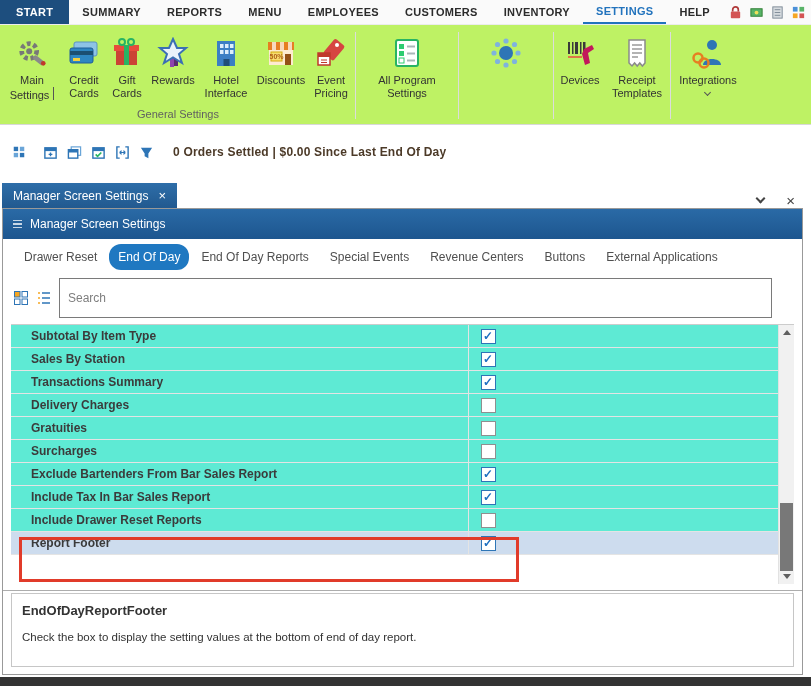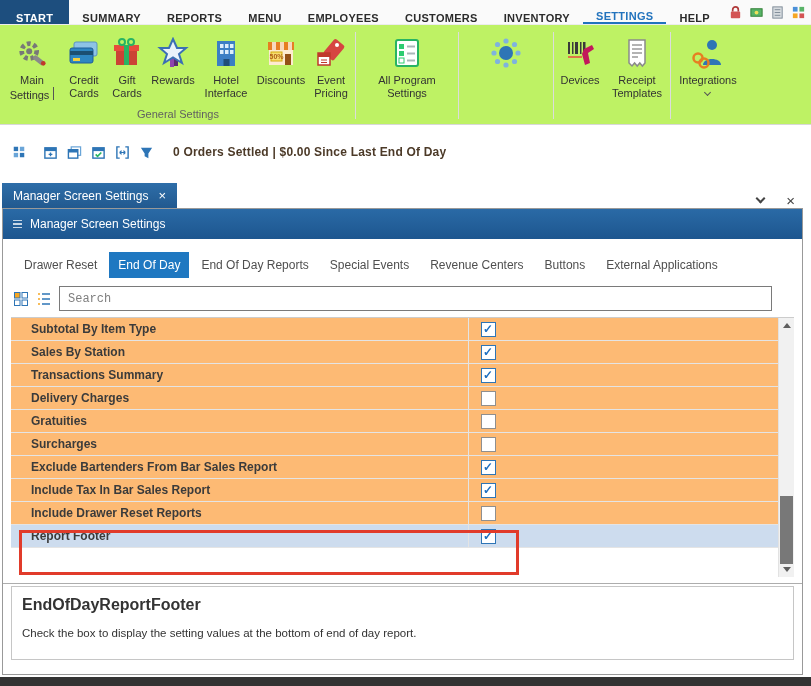--- a/index.html
+++ b/index.html
@@ -5,21 +5,21 @@
   * { margin:0; padding:0; box-sizing:border-box; }
   html,body { overflow:hidden; }
   body {
     width:811px; height:686px; background:#fff; position:relative;
     font-family:"Liberation Sans", sans-serif; color:#333;
   }
 
   
   .menubar { display:flex; align-items:stretch; height:25px; background:#fafafa;
              border-bottom:1px solid #ececec; font-size:11px; font-weight:bold; color:#2b2b2b; }
-  .menu-item { display:flex; align-items:flex-end; padding:0 13px; letter-spacing:.3px; cursor:default; }
+  .menu-item { display:flex; align-items:center; padding:0 13px; letter-spacing:.3px; cursor:default; }
   .menu-item.start { background:#1d4e7e; color:#fff; padding:0 16px; }
   .menu-item.settings { color:#2273bd; border-bottom:2px solid #2273bd; }
   .menubar-icons { margin-left:auto; display:flex; align-items:center; gap:6px; padding-right:5px; }
   .menubar-icons svg { display:block; }
 
   
   .ribbon { height:100px; background:#bef264; border-bottom:1px solid #d8d8d8;
             display:flex; padding:4px 2px 0 2px; }
   .rgroup-col { display:flex; flex-direction:column; }
   .rgroup-items { display:flex; flex:1; align-items:flex-start; }
@@ -49,34 +49,34 @@
                  transform:rotate(45deg); margin-top:-4px; }
   .ctl-close { color:#444; font-size:15px; line-height:1; }
 
   
   .window { margin-left:2px; width:801px; height:467px; border:1px solid #999; background:#fff; }
   .window-header { height:30px; background:linear-gradient(#2a6aa6,#1d568f); color:#fff;
                    display:flex; align-items:center; gap:8px; padding:0 10px; font-size:12px; }
   .win-lines { display:flex; flex-direction:column; gap:2px; }
   .win-lines i { display:block; width:9px; height:1.5px; background:rgba(255,255,255,.75); }
 
-  .inner-tabs { display:flex; gap:3px; padding:13px 10px 0 12px; font-size:12px; color:#4f4f4f; }
+  .inner-tabs { display:flex; gap:3px; padding:5px 10px 0 12px; font-size:12px; color:#4f4f4f; }
   .inner-tab { padding:6px 9px; cursor:default; }
-  .inner-tab.selected { background:#1f78c1; color:#fff; }
+  .inner-tab.selected { background:#1f78c1; color:#fff;border-radius:12px; }
 
   .search-row { display:flex; align-items:center; gap:7px; padding:8px 30px 6px 10px; }
   .search-row svg { display:block; }
-  .search-box { flex:1; height:25px; border:1px solid #7a7a7a; font-size:12px; color:#0c4a6e;
-                padding:0 8px; font-family:Liberation Mono, monospace; outline:none; }
+  .search-box { flex:1; height:40px; border:1px solid #7a7a7a; font-size:12px; color:#0c4a6e;
+                padding:0 8px; font-family:Liberation Sans, sans-serif; outline:none; }
   .search-box::placeholder { color:#7e7e7e; }
 
   .list-wrap { display:flex; margin:0 8px; height:260px; border-top:1px solid #ccc; }
   .rows { flex:1; position:relative; }
   .row { height:23px; display:flex; align-items:stretch; border-bottom:1px solid #e4e4e4;
-         font-size:12px; font-weight:bold; color:#3b3b3b; background:#fdba74; }
+         font-size:12px; font-weight:bold; color:#3b3b3b; background:#5eead4; }
   .row[data-highlight="gray"] { background:#d4d4d4; }
   .row[data-highlight="blue"] { background:#cddcee; }
   .cell-name { width:458px; padding-left:20px; border-right:1px solid #e4e4e4; display:flex; align-items:center; }
   .cell-check { width:38px; display:flex; align-items:center; justify-content:center; }
   .checkbox { width:15px; height:15px; background:#fff; border:1px solid #8f8f8f;
               display:flex; align-items:center; justify-content:center;
               font-size:12px; font-weight:bold; color:#1e6fc0; }
   .checkbox[data-checked="true"] { border-color:#2e75b6; }
   .checkbox[data-checked="true"]::after { content:"✓"; }
 
@@ -87,21 +87,21 @@
   .scroll-btn { height:15px; display:flex; align-items:center; justify-content:center; width:100%; }
   .scroll-btn.down { position:absolute; bottom:0; }
   .tri-up { width:0; height:0; border-left:4px solid transparent; border-right:4px solid transparent;
             border-bottom:5px solid #5f5f5f; }
   .tri-down { width:0; height:0; border-left:4px solid transparent; border-right:4px solid transparent;
               border-top:5px solid #5f5f5f; }
   .scroll-thumb { position:absolute; left:1px; right:1px; top:178px; height:68px; background:#787878; }
 
   .detail-sep { border-top:1px solid #adadad; margin-top:6px; }
   .detail-box { margin:2px 8px 0; border:1px solid #c6c6c6; padding:9px 10px; height:74px; background:#fff; }
-  .detail-title { font-size:16px; font-weight:bold; color:#333; }
+  .detail-title { font-size:13px; font-weight:bold; color:#333; }
   .detail-desc { font-size:11.5px; color:#333; margin-top:13px; }
 
   .bottom-strip { width:811px; height:9px; background:#333; margin-top:2px; }
 </style>
 </head>
 <body>
 
 <div class="menubar">
   <div class="menu-item start">
       <span>START</span>

